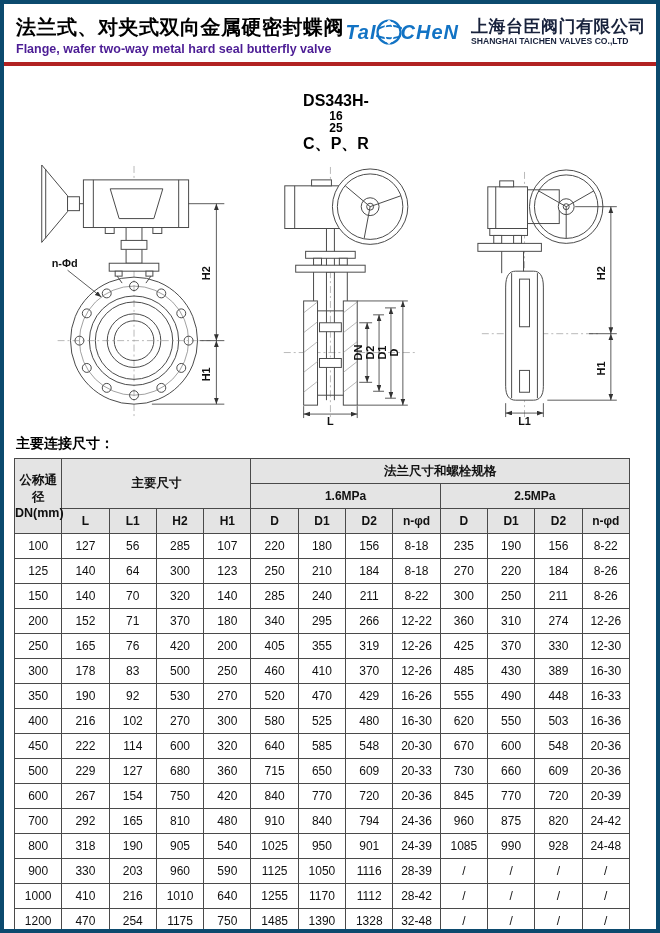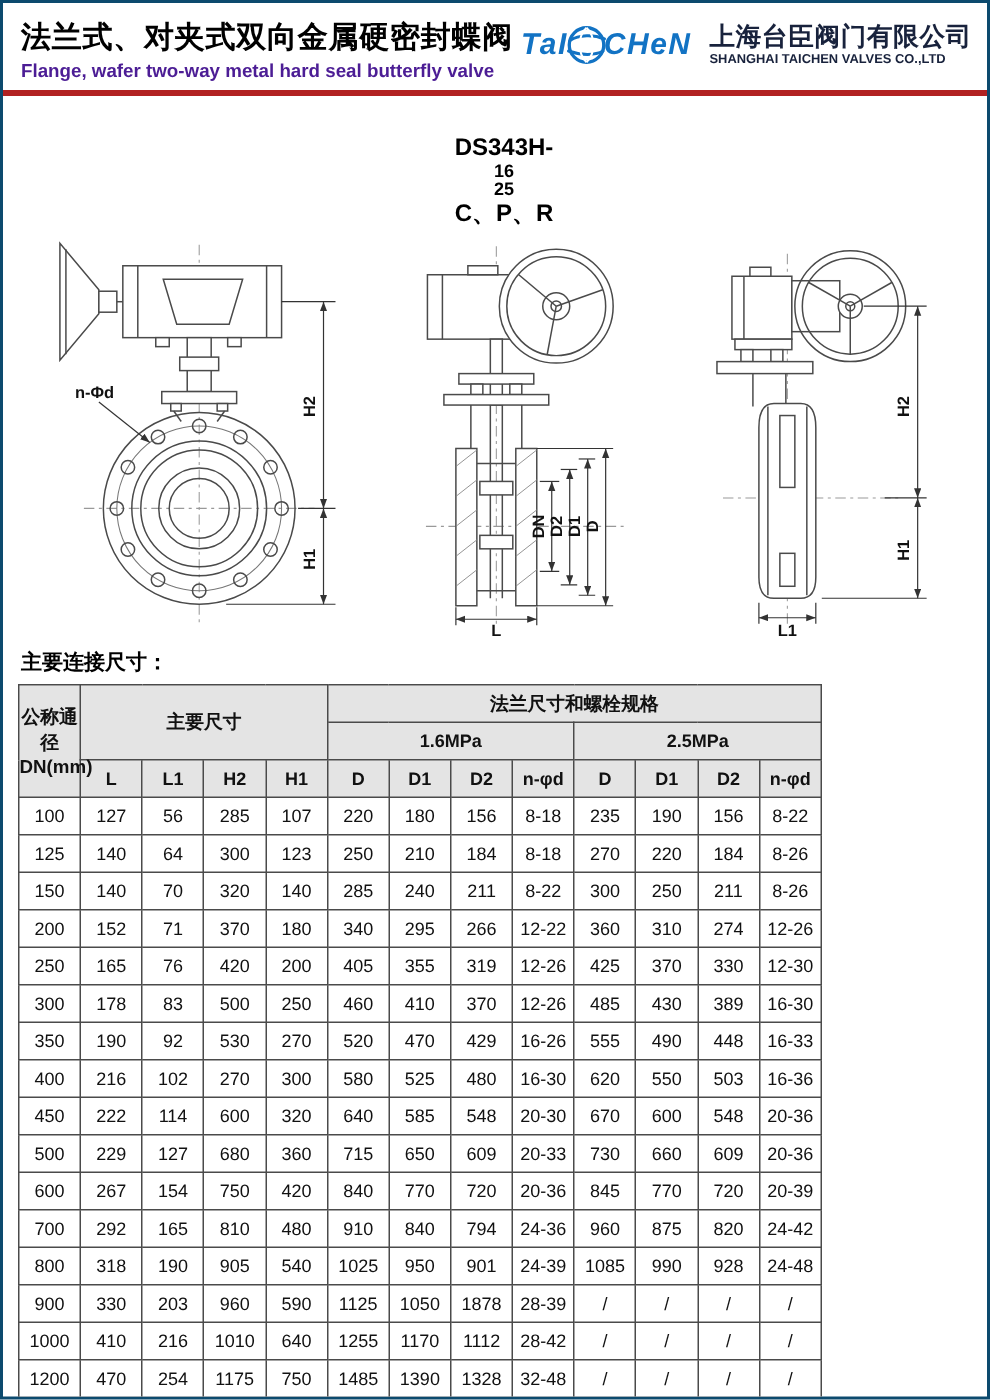--- a/index.html
+++ b/index.html
@@ -1,19 +1,19 @@
 <!DOCTYPE html>
 <html><head>
 <meta charset="utf-8">
 <style>
   * { box-sizing: border-box; }
   body { margin: 0; background: #fff; font-family: "Liberation Sans", sans-serif; }
   .page {
     position: relative; width: 660px; height: 933px; margin: 0 auto;
-    background: #fff; border: 2px solid #0c4a6e; overflow: hidden;
+    background: #fff; border: 4px solid #0c4a6e; overflow: hidden;
   }
   
   .hdr { display: flex; justify-content: space-between; align-items: flex-start; padding: 11px 10px 0 12px; }
   .title-zh { font-size: 20px; font-weight: bold; color: #000; line-height: 1.2; letter-spacing: 0.5px; }
   .title-en { font-size: 12.5px; font-weight: bold; color: #4c1d95; margin-top: 3px; }
   .brand { display: flex; align-items: center; gap: 12px; margin-top: 2px; }
   .logo-row { display: flex; align-items: center; color: #1273c4; font-weight: bold; font-style: italic; font-size: 20px; letter-spacing: 1px; }
   .logo-row .glb { margin: 0 -3px; }
   .company { line-height: 1.05; }
   .company-zh { font-size: 17px; font-weight: bold; color: #18223c; letter-spacing: 0.5px; }
@@ -27,21 +27,21 @@
   .drawings svg { display: block; }
   .dline { stroke: #4a4a4a; stroke-width: 1; fill: none; }
   .dfill { stroke: #4a4a4a; stroke-width: 1; fill: #fff; }
   .thin  { stroke: #777; stroke-width: 0.7; fill: none; }
   .cline { stroke: #999; stroke-width: 0.7; fill: none; stroke-dasharray: 7 3 2 3; }
   .hatch { stroke: #888; stroke-width: 0.6; }
   .dim   { stroke: #333; stroke-width: 0.8; fill: none; }
   .dtext { font-size: 11px; font-weight: 600; fill: #111; }
   
   .sec-title { margin: 8px 0 5px 12px; font-size: 14px; font-weight: bold; color: #000; }
-  table.dims { width: 536px; margin-left: 10px; border-collapse: collapse; table-layout: fixed; font-size: 12px; color: #111; }
+  table.dims { width: 616px; margin-left: 10px; border-collapse: collapse; table-layout: fixed; font-size: 12px; color: #111; }
   table.dims th, table.dims td { border: 1px solid #4a4a4a; text-align: center; vertical-align: middle; padding: 0; height: 25px; }
   table.dims thead th { background: #e4e4e4; font-weight: bold; }
   table.dims thead .zh { font-size: 12.5px; }
   table.dims td { background: #fff; font-weight: normal; }
   .note { margin: 9px 0 0 12px; font-size: 13px; font-weight: bold; color: #000; }
 </style>
 </head>
 <body>
 
 <div class="page">
@@ -496,21 +496,21 @@
           <td>24-48</td>
         </tr>
         <tr>
           <td>900</td>
           <td>330</td>
           <td>203</td>
           <td>960</td>
           <td>590</td>
           <td>1125</td>
           <td>1050</td>
-          <td>1878</td>
+          <td>1116</td>
           <td>28-39</td>
           <td>/</td>
           <td>/</td>
           <td>/</td>
           <td>/</td>
         </tr>
         <tr>
           <td>1000</td>
           <td>410</td>
           <td>216</td>

